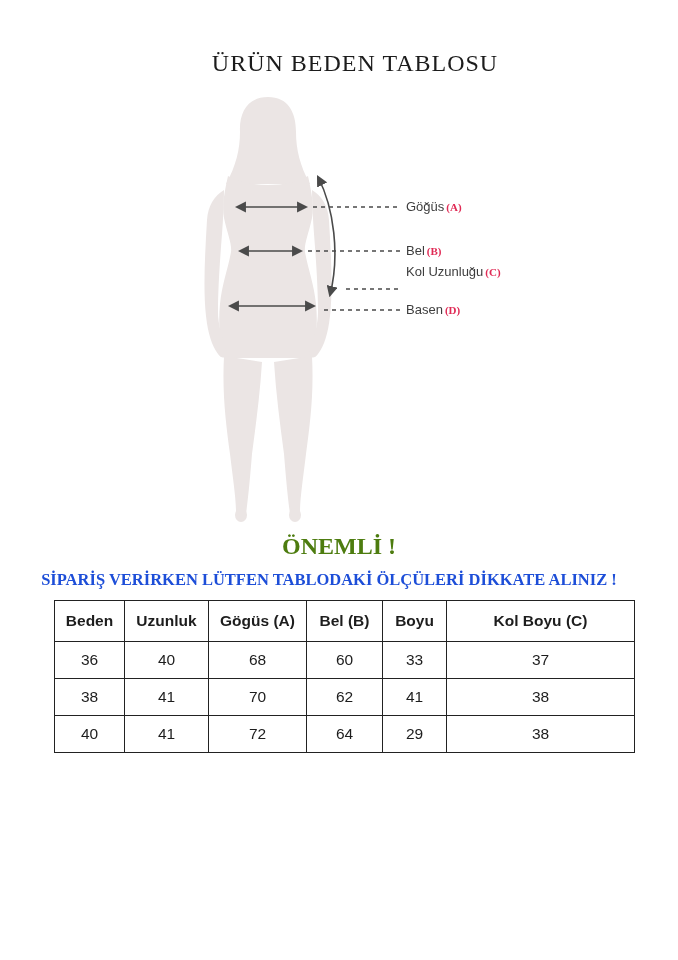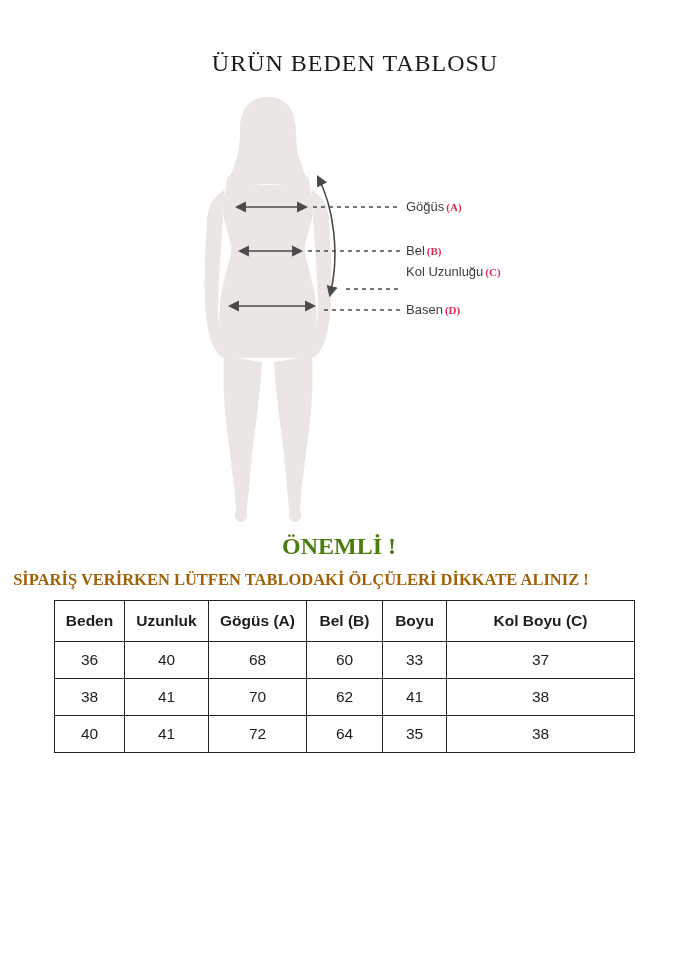--- a/index.html
+++ b/index.html
@@ -9,21 +9,21 @@
          font-family:"Liberation Serif",serif;font-size:24px;font-weight:500;
          color:#1c1c1c;letter-spacing:1px;}
   #silhouette{position:absolute;left:178px;top:94px;}
   #measure-overlay{position:absolute;left:150px;top:90px;}
   .diag-label{position:absolute;font-size:13px;color:#3d3d3d;white-space:nowrap;}
   .diag-label .marker{font-family:"Liberation Serif",serif;font-weight:bold;
                       font-size:11px;color:#e02a55;margin-left:2px;}
   .notice-heading{position:absolute;left:0;top:533px;width:678px;text-align:center;
          font-family:"Liberation Serif",serif;font-weight:bold;font-size:24px;color:#4d7c0f;}
   .notice-sub{position:absolute;left:0;top:570px;width:602px;text-align:center;
-         font-family:"Liberation Serif",serif;font-weight:bold;font-size:16.5px;color:#a16207;}
+         font-family:"Liberation Serif",serif;font-weight:bold;font-size:16.5px;color:#1d4ed8;padding-left:28px;}
   table.size{position:absolute;left:54px;top:600px;width:580px;border-collapse:collapse;
          table-layout:fixed;font-size:15.5px;color:#1d1d1d;border-radius:28px;}
   table.size th,table.size td{border:1.8px solid #222;text-align:center;padding:0;}
   table.size th{height:40px;font-weight:bold;}
   table.size td{height:36px;font-weight:normal;}
 </style>
 </head>
 <body>
 
 <div id="page">
@@ -113,19 +113,19 @@
         <td>70</td>
         <td>62</td>
         <td>41</td>
         <td>38</td>
       </tr>
       <tr>
         <td>40</td>
         <td>41</td>
         <td>72</td>
         <td>64</td>
-        <td>35</td>
+        <td>29</td>
         <td>38</td>
       </tr>
     </tbody>
   </table>
 
 </div>
 
 </body></html>

